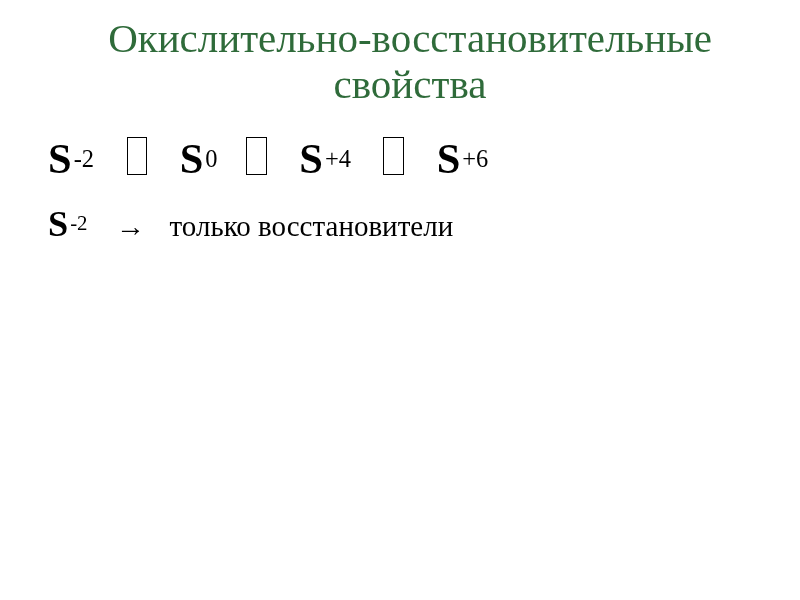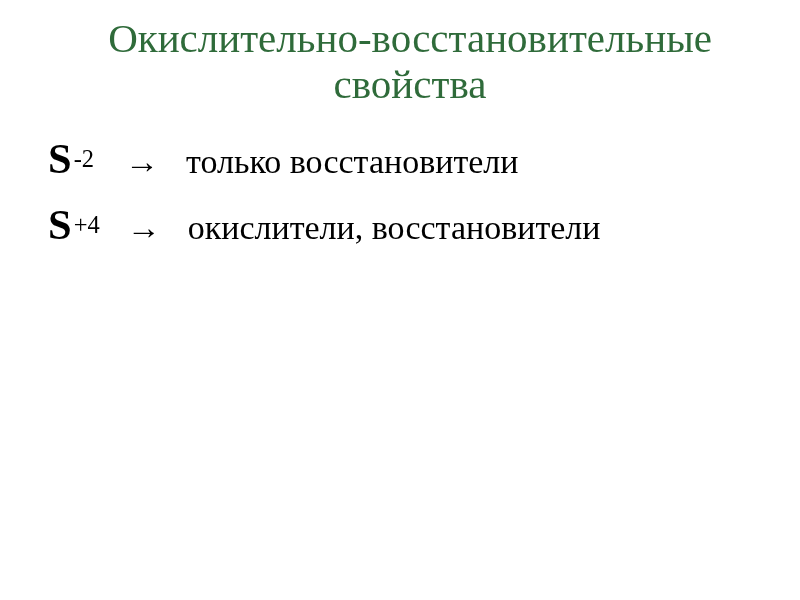--- a/index.html
+++ b/index.html
@@ -23,21 +23,21 @@
     font-size: 41px;
     line-height: 1.12;
     text-align: center;
     margin: 0 0 18px 0;
     font-weight: normal;
   }
   .body {
     color: #000;
   }
   .line {
-    font-size: 34px;
+    font-size: 29px;
     line-height: 1.55;
     white-space: nowrap;
   }
   .line1 {
     font-size: 34px;
     margin-bottom: 4px;
   }
   .S {
     font-weight: bold;
     font-size: 1.25em;
@@ -63,33 +63,35 @@
 </style>
 </head>
 <body>
 
 <div class="slide">
 
   <h1 class="title">Окислительно-восстановительные свойства</h1>
 
   <div class="body">
 
+    <div class="line line1">
+      <span class="S">S</span><span class="ox">-2</span>
+      <span class="sp-md"></span><span class="tall-box"></span><span class="sp-md"></span>
+      <span class="S">S</span><span class="ox">0</span>
+      <span class="sp-sm"></span><span class="tall-box"></span><span class="sp-md"></span>
+      <span class="S">S</span><span class="ox">+4</span>
+      <span class="sp-md"></span><span class="tall-box"></span><span class="sp-md"></span>
+      <span class="S">S</span><span class="ox">+6</span>
+    </div>
 
     <div class="line">
       <span class="S">S</span><span class="ox">-2</span>
       <span class="sp-md"></span>
       <span class="arr">→</span>
       <span class="sp-sm"></span>
       <span>только восстановители</span>
     </div>
 
 
-    <div class="line">
-      <span class="S">S</span><span class="ox">+4</span>
-      <span class="sp-sm"></span>
-      <span class="arr">→</span>
-      <span class="sp-sm"></span>
-      <span>окислители, восстановители</span>
-    </div>
 
 
   </div>
 </div>
 
 </body></html>

